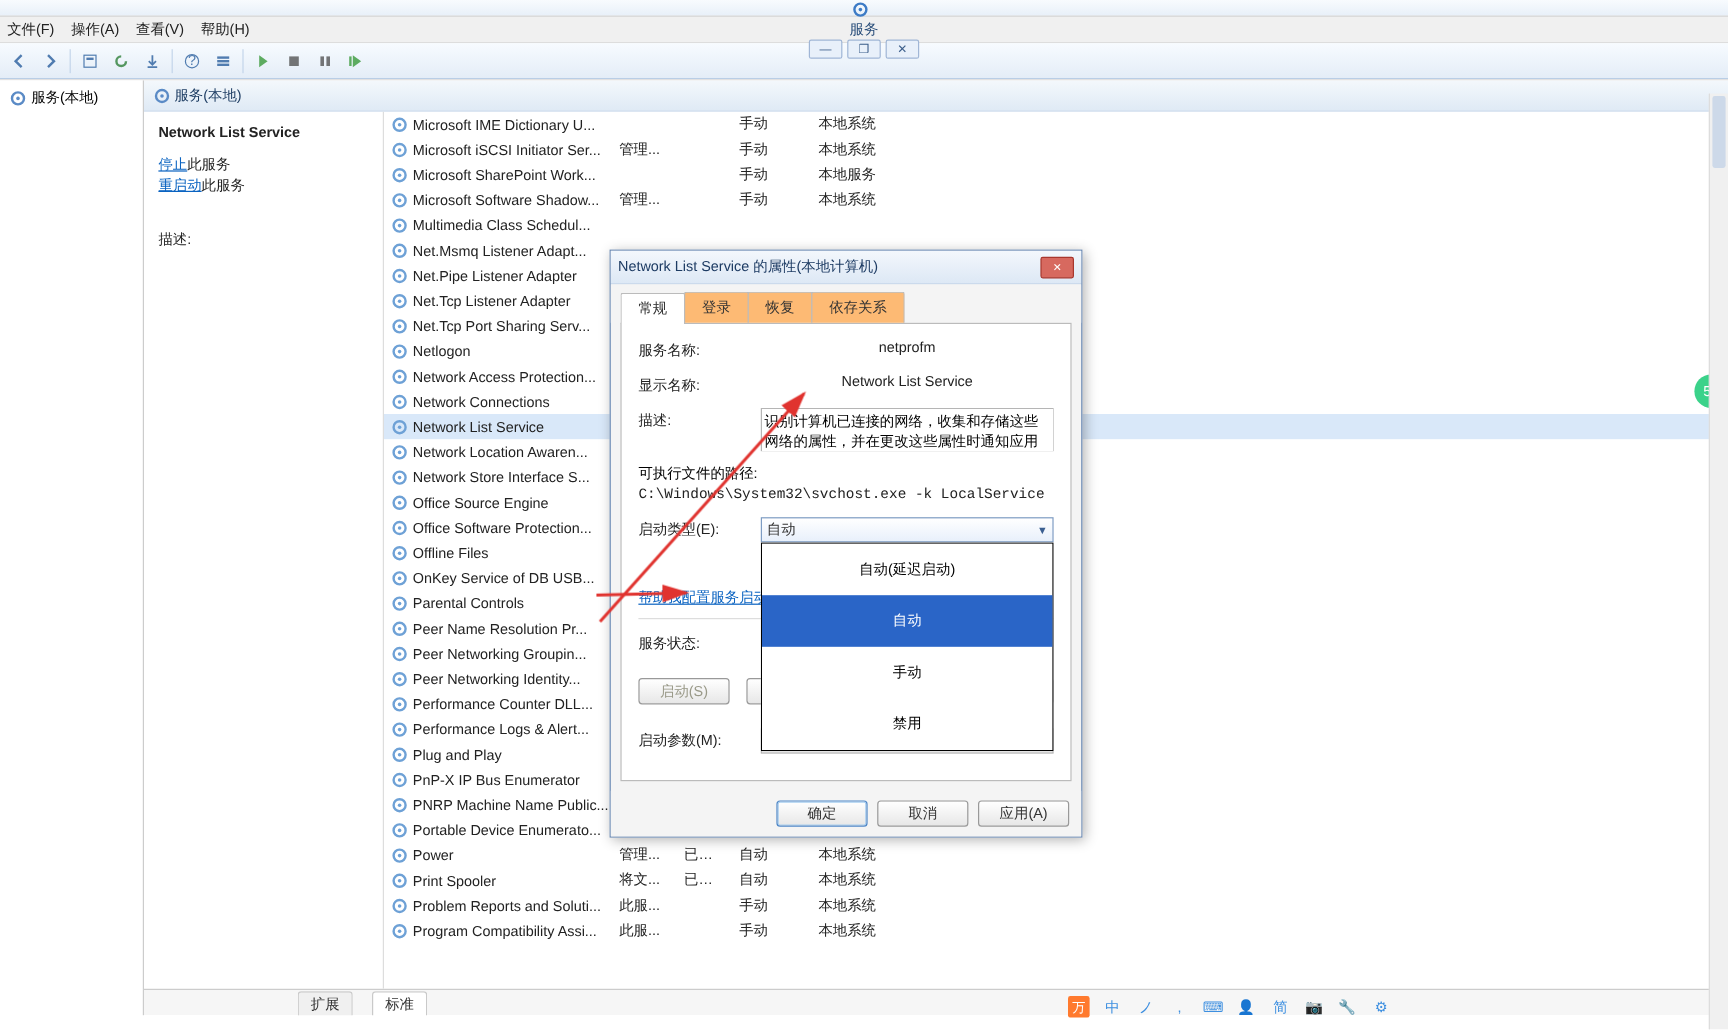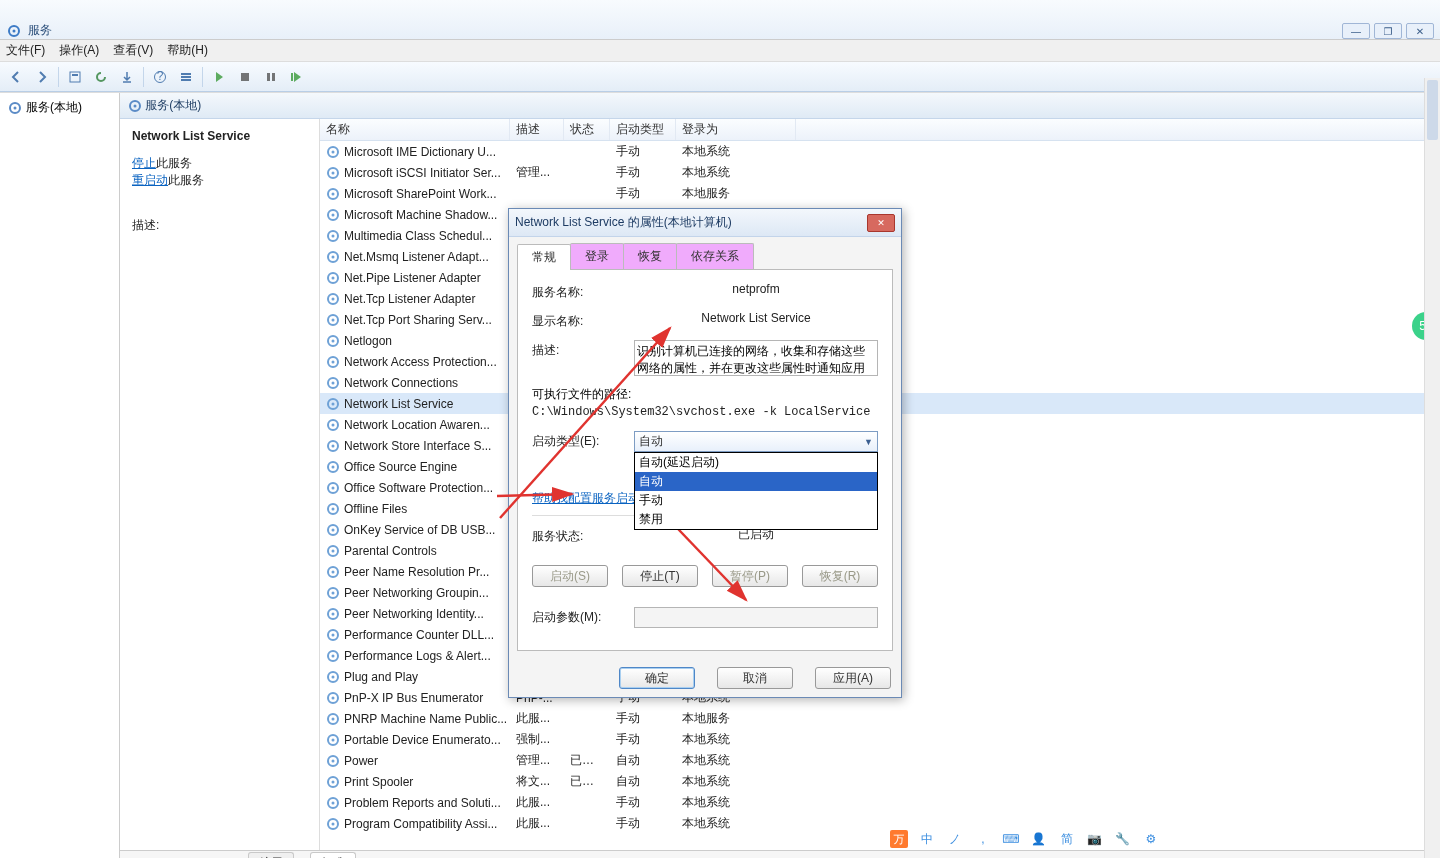--- a/index.html
+++ b/index.html
@@ -1,19 +1,19 @@
 <!DOCTYPE html>
 <html><head>
 <meta charset="utf-8">
 <style>
 * { margin: 0; padding: 0; box-sizing: border-box; font-family: "Microsoft YaHei", Tahoma, sans-serif; font-size: 12px; }
 body { background: #fff; width: 1440px; height: 858px; overflow: hidden; position: relative; }
 
 
-.titlebar { background: linear-gradient(#f8fbfe,#e8f0f9); height: 40px; border-bottom: 1px solid #ccc; display: flex; align-items: flex-end; padding: 0 6px; color: #2a4e7a; }
+.titlebar { background: linear-gradient(#f8fbfe,#e8f0f9); height: 14px; border-bottom: 1px solid #ccc; display: flex; align-items: center; padding: 0 6px; color: #2a4e7a; flex-direction: column; }
 .titlebar .icon { width: 16px; height: 16px; margin-right: 6px; display: inline-flex; }
 .titlebar .spacer { flex: 1; }
 .winbtns { display: flex; gap: 4px; }
 .winbtn { width: 28px; height: 16px; border: 1px solid #a0b6d6; border-radius: 2px; background: #e8f0fa; display: flex; align-items: center; justify-content: center; color: #3b5e8a; font-size: 10px; }
 
 
 .menubar { height: 22px; display: flex; align-items: center; padding: 0 6px; gap: 14px; background: #f0f0f0; border-bottom: 1px solid #ddd; color: #222; }
 .menubar span { cursor: default; }
 
 
@@ -55,43 +55,43 @@
 .tabs-bottom .tab { padding: 2px 10px; border: 1px solid #c9c9c9; border-bottom: none; border-radius: 3px 3px 0 0; background: #f0f0f0; margin-right: -1px; position: relative; top: 1px; }
 .tabs-bottom .tab.active { background: #fff; font-weight: normal; }
 
 
 .dialog { position: absolute; left: 508px; top: 208px; width: 394px; background: #f4f4f4; border: 1px solid #6b8ab5; box-shadow: 2px 2px 10px rgba(0,0,0,.3); }
 .dlg-title { height: 28px; background: linear-gradient(#f3f7fc,#dde8f5); display: flex; align-items: center; padding: 12px 6px; color: #1d3b63; border-bottom: 1px solid #c3d4ea; }
 .dlg-title .flex { flex: 1; }
 .dlg-close { width: 28px; height: 18px; background: #d7695f; border: 1px solid #a8372e; border-radius: 2px; color: #fff; display: flex; align-items: center; justify-content: center; }
 .dlg-close::before { content: "✕"; font-size: 9px; }
 .dlg-tabs { display: flex; padding: 6px 8px 0 8px; background: #f4f4f4; }
-.dlg-tab { padding: 4px 14px; border: 1px solid #bbb; border-bottom: none; background: #f0abfc; margin-right: -1px; border-radius: 2px 2px 0 0; color: #333; }
+.dlg-tab { padding: 4px 14px; border: 1px solid #bbb; border-bottom: none; background: #fdba74; margin-right: -1px; border-radius: 2px 2px 0 0; color: #333; }
 .dlg-tab.active { background: #fff; position: relative; top: 1px; z-index: 2; }
 .dlg-panel { margin: 0 8px 8px 8px; background: #fff; border: 1px solid #bbb; padding: 12px 14px; }
 .fld { display: flex; margin-bottom: 10px; align-items: flex-start; gap: 10px; }
 .fld label { width: 92px; padding-top: 2px; color: #222; }
 .fld .val { flex: 1; font-family: Tahoma, sans-serif; color: #222; text-align: center; }
 .fld textarea.desc { flex: 1; height: 36px; border: 1px solid #b5b5b5; font-family: Tahoma,'SimSun'; font-size: 12px; padding: 2px; resize: none; overflow-y: scroll; }
 .path { font-family: Tahoma,'Courier New'; font-size: 12px; color: #222; margin: 2px 0 12px 0; }
 .selectwrap { flex: 1; position: relative; }
 .selectbox { width: 100%; height: 21px; border: 1px solid #7d9cc3; background: linear-gradient(#fff,#e8f0fb); display: flex; align-items: center; padding: 0 4px; justify-content: space-between; color: #333; }
 .selectbox .arrow { font-size: 9px; color: #3b5f91; }
 .dropdown { position: absolute; left: 0; top: 21px; right: 0; border: 1px solid #000; background: #fff; z-index: 5; }
-.dropdown div { padding: 1px 4px; }
+.dropdown div { padding: 13px 4px; text-align: center; }
 .dropdown div.sel { background: #2a65c7; color: #fff; }
 .helplink { color: #0a63c1; text-decoration: underline; }
 .hr { border-top: 1px solid #ddd; margin: 8px 0 10px 0; }
 .btnrow { display: flex; gap: 14px; margin: 20px 0; }
 .btn { width: 76px; height: 22px; border: 1px solid #999; background: linear-gradient(#fff,#e7e7e7); border-radius: 3px; display: flex; align-items: center; justify-content: center; color: #333; }
 .btn.disabled { color: #998; }
 .btn.primary { border: 1px solid #4f87c7; box-shadow: 0 0 0 1px #a9cff0 inset; }
 .input { flex: 1; height: 21px; border: 1px solid #b5b5b5; background: #fff; }
 .input.disabled { background: #f4f4f4; }
-.dlg-btns { display: flex; justify-content: flex-end; gap: 22px; padding: 8px 10px; background: #f4f4f4; }
+.dlg-btns { display: flex; justify-content: flex-end; gap: 8px; padding: 8px 10px; background: #f4f4f4; }
 
 
 .arrow-red { position: absolute; pointer-events: none; }
 .arrow-red svg { overflow: visible; }
 
 
 .edgebadge { position: absolute; right: 0; top: 312px; width: 28px; height: 28px; border-radius: 14px 0 0 14px; background: #3bd28a; color: #fff; display: flex; align-items: center; justify-content: center; font-size: 11px; }
 
 
 .tray { position: absolute; right: 280px; bottom: 10px; display: flex; gap: 10px; align-items: center; color: #555; }
@@ -214,27 +214,20 @@
     </div>
     <div class="centerbody">
       <div class="detailpane">
         <div class="svcname">Network List Service</div>
         <div><a><span>停止</span></a><span>此服务</span></div>
         <div><a><span>重启动</span></a><span>此服务</span></div>
         <div style="margin-top:28px">描述:</div>
       </div>
 
       <div class="listwrap">
-        <div class="listhead">
-          <div class="col c-name">名称</div>
-          <div class="col c-desc">描述</div>
-          <div class="col c-stat">状态</div>
-          <div class="col c-start">启动类型</div>
-          <div class="col c-logon">登录为</div>
-        </div>
         <div class="listrows" id="rows">
             <div class="row">
               <div class="c c-name">
                 <span class="svc-ico"><svg viewBox="0 0 14 14">
                     <circle cx="7" cy="7" r="5" fill="none" stroke="#6ea1d6" stroke-width="2"></circle>
                     <circle cx="7" cy="7" r="1.5" fill="#6ea1d6"></circle>
                   </svg></span>
                 <span>Microsoft IME Dictionary U...</span>
               </div>
               <div class="c c-desc"></div>
@@ -267,21 +260,21 @@
               <div class="c c-stat"></div>
               <div class="c c-start">手动</div>
               <div class="c c-logon">本地服务</div>
             </div>
             <div class="row">
               <div class="c c-name">
                 <span class="svc-ico"><svg viewBox="0 0 14 14">
                     <circle cx="7" cy="7" r="5" fill="none" stroke="#6ea1d6" stroke-width="2"></circle>
                     <circle cx="7" cy="7" r="1.5" fill="#6ea1d6"></circle>
                   </svg></span>
-                <span>Microsoft Machine Shadow...</span>
+                <span>Microsoft Software Shadow...</span>
               </div>
               <div class="c c-desc">管理...</div>
               <div class="c c-stat"></div>
               <div class="c c-start">手动</div>
               <div class="c c-logon">本地系统</div>
             </div>
             <div class="row">
               <div class="c c-name">
                 <span class="svc-ico"><svg viewBox="0 0 14 14">
                     <circle cx="7" cy="7" r="5" fill="none" stroke="#6ea1d6" stroke-width="2"></circle>

